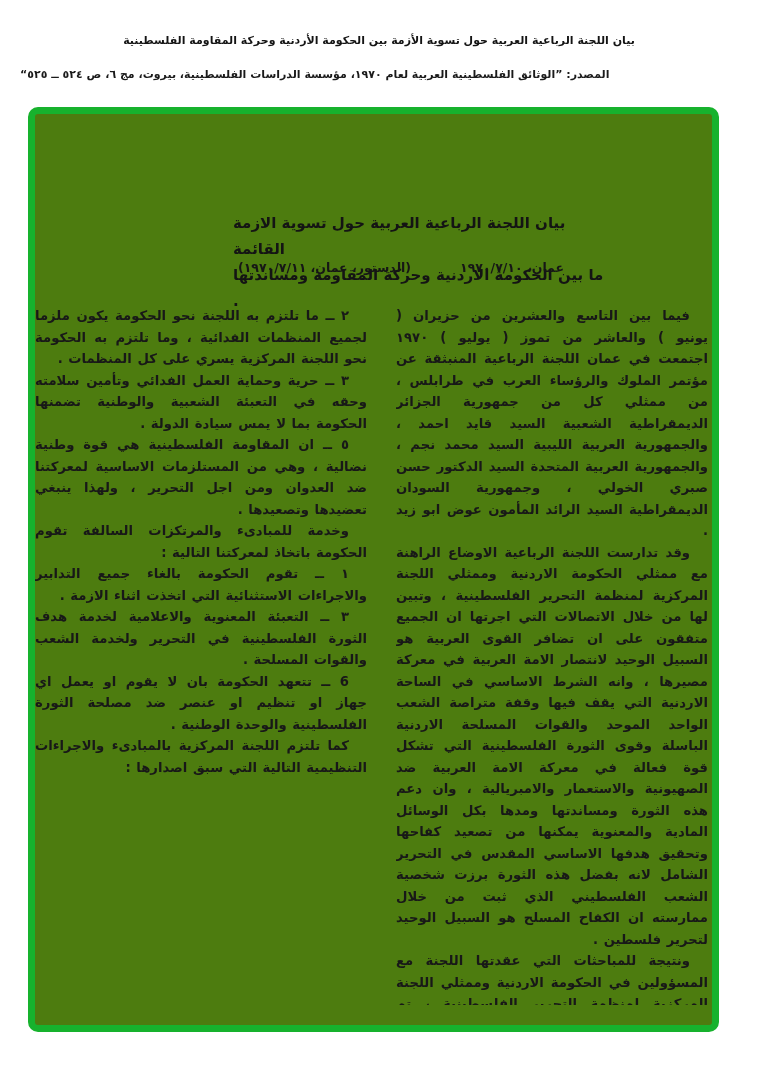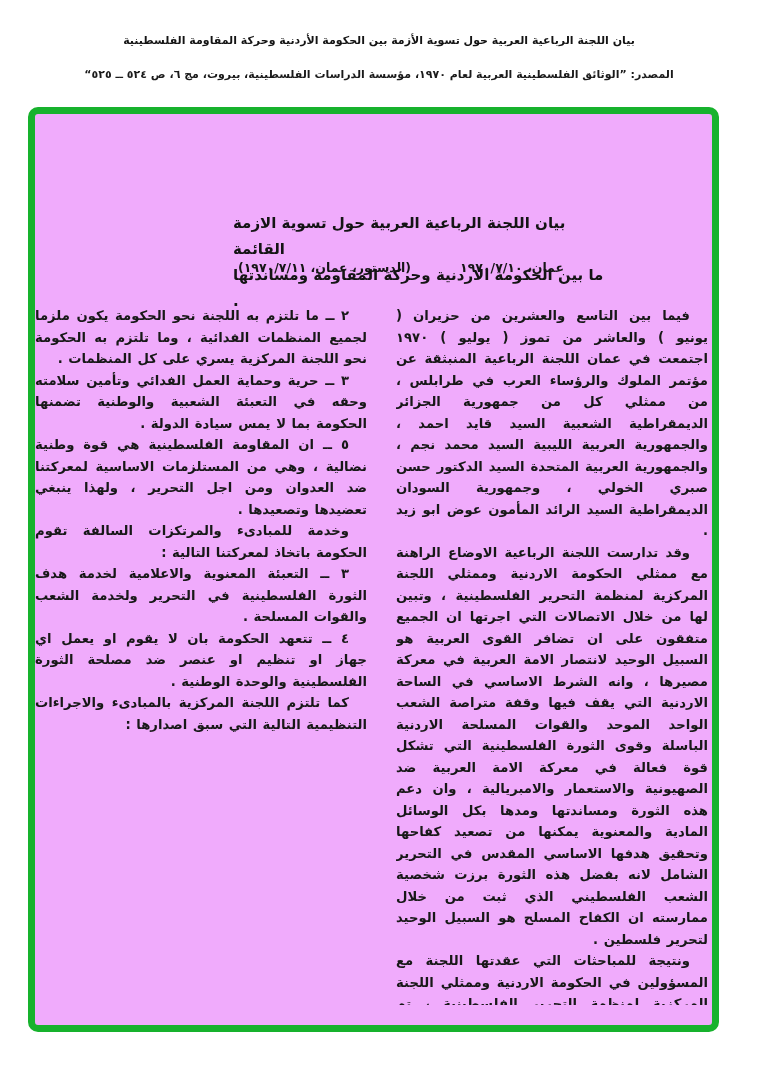--- a/index.html
+++ b/index.html
@@ -24,36 +24,36 @@
     font-size: 11px;
     font-weight: 700;
     direction: rtl;
     color: #141414;
   }
   .hdr-source {
     position: absolute;
     top: 68px;
     left: 20px;
     right: 20px;
-    text-align: center;
+    text-align: left;
     font-size: 11px;
     font-weight: 700;
     direction: rtl;
     color: #1a1a1a;
   }
   .frame {
     position: absolute;
     left: 28px;
     top: 107px;
     width: 691px;
     height: 925px;
     box-sizing: border-box;
     border: 7px solid #17B22D;
     border-radius: 10px;
-    background: #f0abfc;
+    background: #4d7c0f;
   }
   .doc-title {
     position: absolute;
     left: 198px;
     top: 96px;
     width: 372px;
     direction: rtl;
     text-align: left;
     font-size: 15px;
     font-weight: 700;
@@ -123,18 +123,19 @@
       <p class="para">فيما بين التاسع والعشرين من حزيران ( يونيو ) والعاشر من تموز ( يوليو ) ١٩٧٠ اجتمعت في عمان اللجنة الرباعية المنبثقة عن مؤتمر الملوك والرؤساء العرب في طرابلس ، من ممثلي كل من جمهورية الجزائر الديمقراطية الشعبية السيد قايد احمد ، والجمهورية العربية الليبية السيد محمد نجم ، والجمهورية العربية المتحدة السيد الدكتور حسن صبري الخولي ، وجمهورية السودان الديمقراطية السيد الرائد المأمون عوض ابو زيد .</p>
       <p class="para">وقد تدارست اللجنة الرباعية الاوضاع الراهنة مع ممثلي الحكومة الاردنية وممثلي اللجنة المركزية لمنظمة التحرير الفلسطينية ، وتبين لها من خلال الاتصالات التي اجرتها ان الجميع متفقون على ان تضافر القوى العربية هو السبيل الوحيد لانتصار الامة العربية في معركة مصيرها ، وانه الشرط الاساسي في الساحة الاردنية التي يقف فيها وقفة متراصة الشعب الواحد الموحد والقوات المسلحة الاردنية الباسلة وقوى الثورة الفلسطينية التي تشكل قوة فعالة في معركة الامة العربية ضد الصهيونية والاستعمار والامبريالية ، وان دعم هذه الثورة ومساندتها ومدها بكل الوسائل المادية والمعنوية يمكنها من تصعيد كفاحها وتحقيق هدفها الاساسي المقدس في التحرير الشامل لانه بفضل هذه الثورة برزت شخصية الشعب الفلسطيني الذي ثبت من خلال ممارسته ان الكفاح المسلح هو السبيل الوحيد لتحرير فلسطين .</p>
       <p class="para">ونتيجة للمباحثات التي عقدتها اللجنة مع المسؤولين في الحكومة الاردنية وممثلي اللجنة المركزية لمنظمة التحرير الفلسطينية ، تم الاتفاق على المبادىء والمرتكزات التالية :</p>
     </div>
 
   <div class="col col-left">
       <p class="para">٢ ــ ما تلتزم به اللجنة نحو الحكومة يكون ملزما لجميع المنظمات الفدائية ، وما تلتزم به الحكومة نحو اللجنة المركزية يسري على كل المنظمات .</p>
       <p class="para">٣ ــ حرية وحماية العمل الفدائي وتأمين سلامته وحقه في التعبئة الشعبية والوطنية تضمنها الحكومة بما لا يمس سيادة الدولة .</p>
       <p class="para">٥ ــ ان المقاومة الفلسطينية هي قوة وطنية نضالية ، وهي من المستلزمات الاساسية لمعركتنا ضد العدوان ومن اجل التحرير ، ولهذا ينبغي تعضيدها وتصعيدها .</p>
       <p class="para">وخدمة للمبادىء والمرتكزات السالفة تقوم الحكومة باتخاذ لمعركتنا التالية :</p>
+      <p class="para">١ ــ تقوم الحكومة بالغاء جميع التدابير والاجراءات الاستثنائية التي اتخذت اثناء الازمة .</p>
       <p class="para">٣ ــ التعبئة المعنوية والاعلامية لخدمة هدف الثورة الفلسطينية في التحرير ولخدمة الشعب والقوات المسلحة .</p>
-      <p class="para">٤ ــ تتعهد الحكومة بان لا يقوم او يعمل اي جهاز او تنظيم او عنصر ضد مصلحة الثورة الفلسطينية والوحدة الوطنية .</p>
+      <p class="para">6 ــ تتعهد الحكومة بان لا يقوم او يعمل اي جهاز او تنظيم او عنصر ضد مصلحة الثورة الفلسطينية والوحدة الوطنية .</p>
       <p class="para">كما تلتزم اللجنة المركزية بالمبادىء والاجراءات التنظيمية التالية التي سبق اصدارها :</p>
     </div>
 
 </div>
 
 </body></html>

